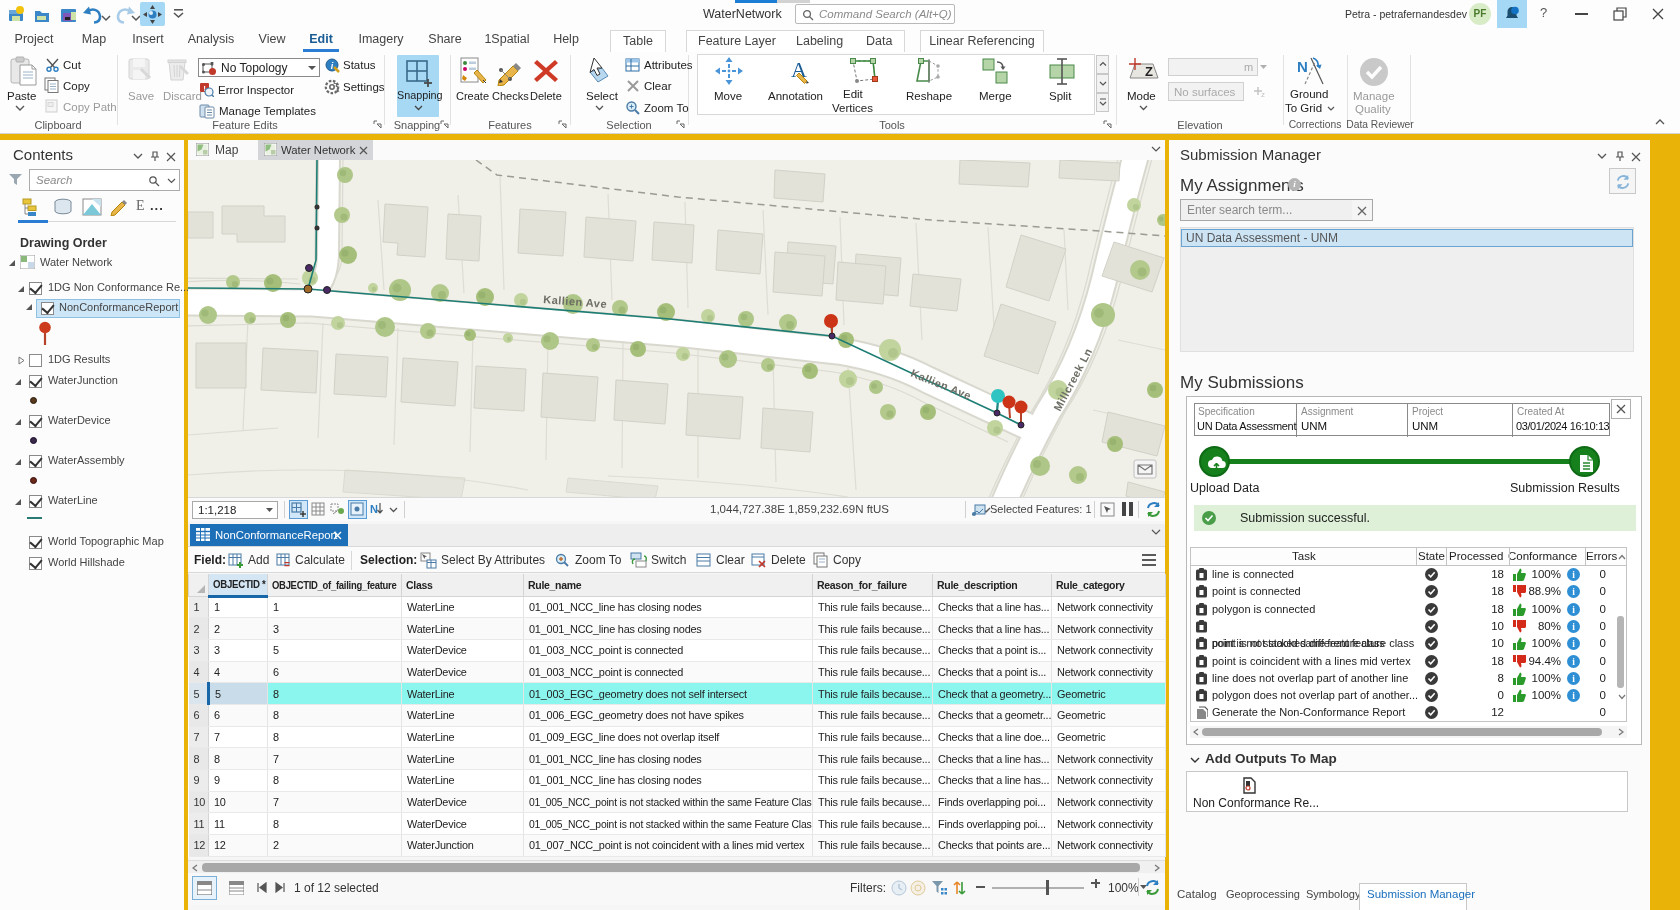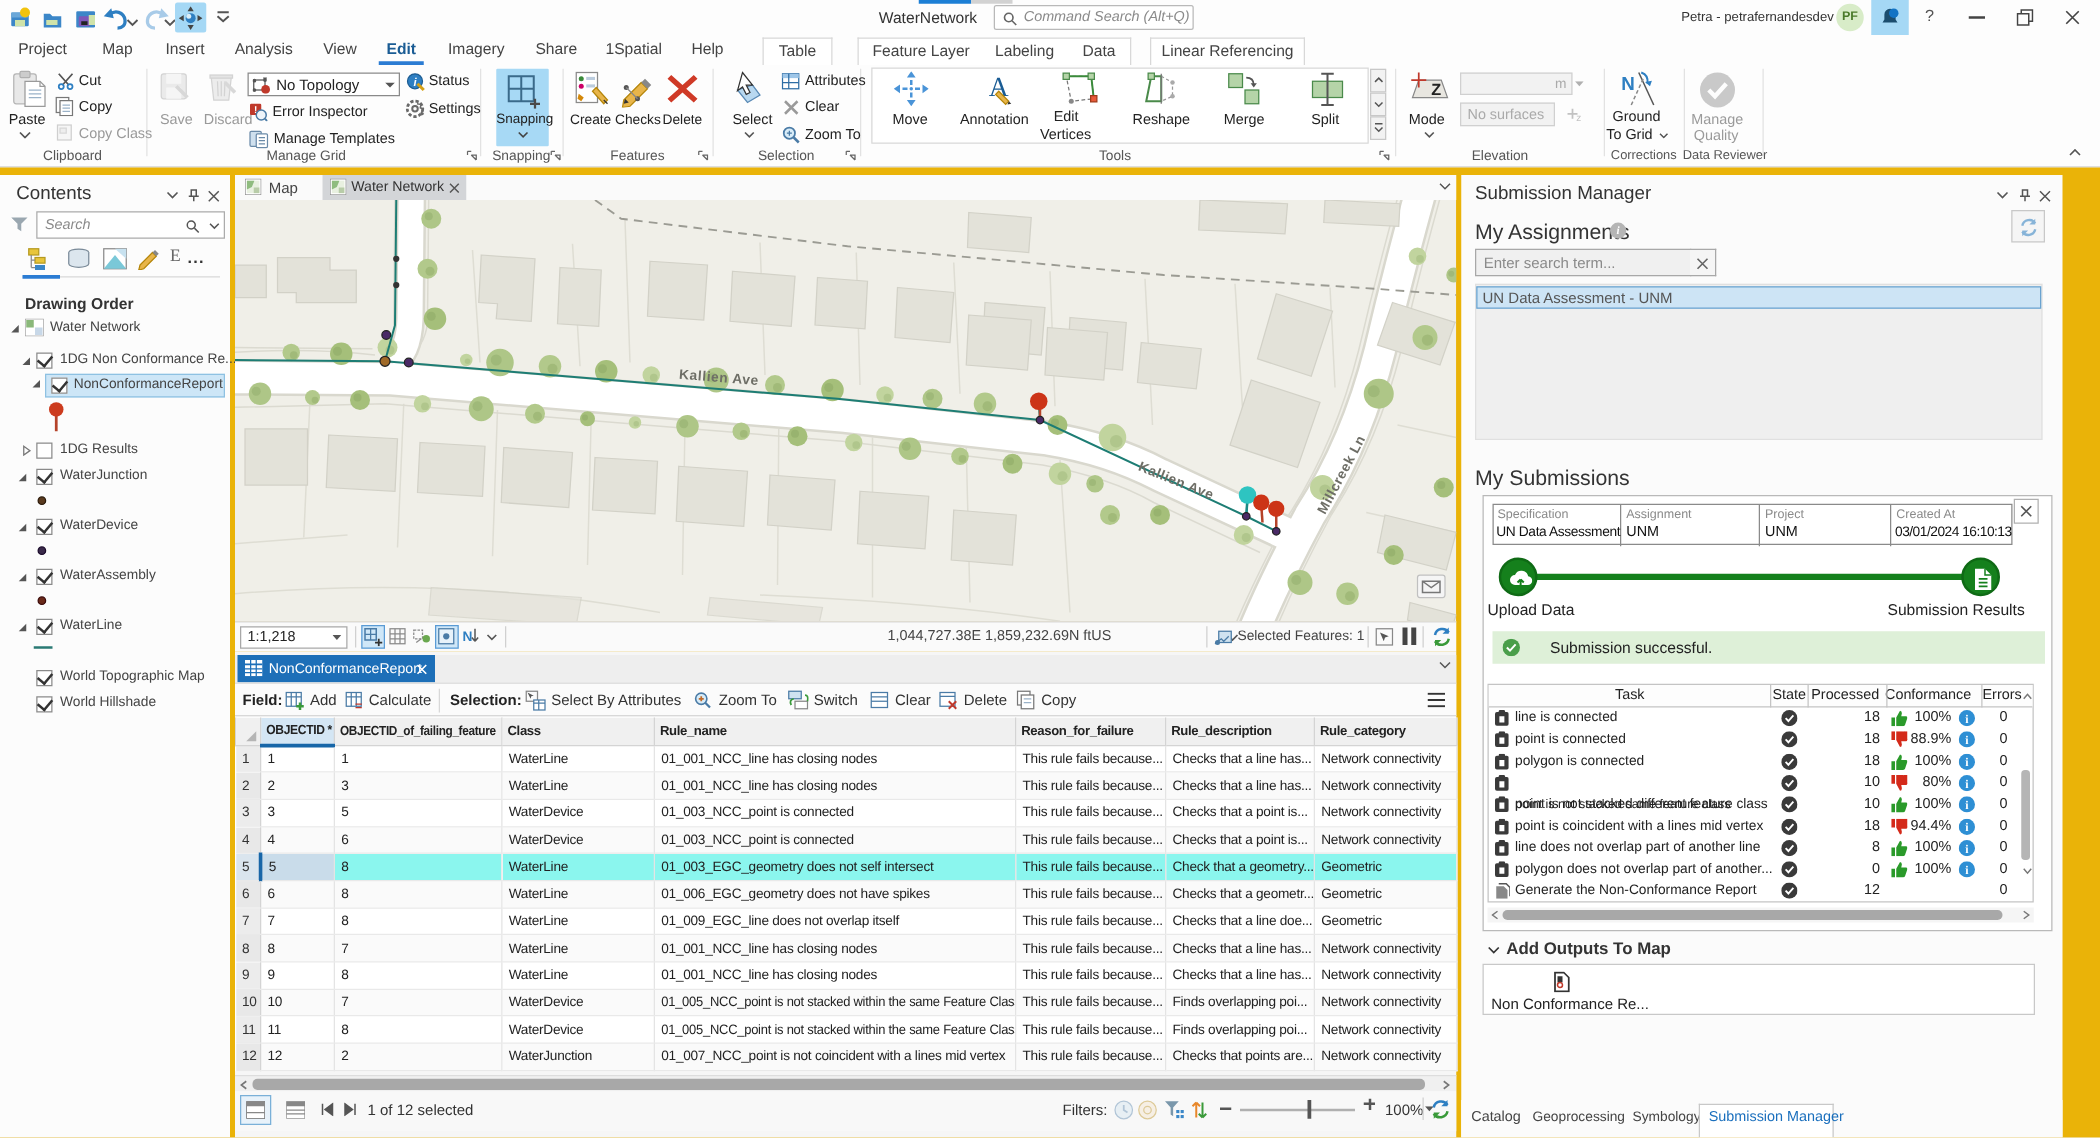--- a/index.html
+++ b/index.html
@@ -133,21 +133,21 @@
  <div class="rdiv" style="left:117px"></div>
     <div class="rdiv" style="left:384px"></div>
     <div class="rdiv" style="left:450px"></div>
     <div class="rdiv" style="left:570px"></div>
     <div class="rdiv" style="left:688px"></div>
     <div class="rdiv" style="left:1116px"></div>
     <div class="rdiv" style="left:1283px"></div>
     <div class="rdiv" style="left:1347px"></div>
     <div class="rdiv" style="left:1410px"></div>
  <div class="glabel" style="left:10px;width:96px">Clipboard</div>
- <div class="glabel" style="left:130px;width:230px">Manage Grid</div>
+ <div class="glabel" style="left:130px;width:230px">Feature Edits</div>
  <div class="glabel" style="left:386px;width:62px">Snapping</div>
  <div class="glabel" style="left:452px;width:116px">Features</div>
  <div class="glabel" style="left:572px;width:114px">Selection</div>
  <div class="glabel" style="left:690px;width:404px">Tools</div>
  <div class="glabel" style="left:1120px;width:160px">Elevation</div>
  <div class="glabel" style="left:1286px;width:58px;font-size:10.3px">Corrections</div>
  <div class="glabel" style="left:1346px;width:68px;white-space:nowrap;font-size:10.3px">Data Reviewer</div>
 
  <svg class="abs" style="left:373px;top:68px" width="9" height="9" viewBox="0 0 9 9">
       <path d="M1 1 h3 M1 1 v3 M8 8 v-4 h-4 M8 8 l-4-4" stroke="#666" stroke-width="1" fill="none"></path>
@@ -193,21 +193,21 @@
         <line x1="6" y1="7" x2="12" y2="7"></line>
         <line x1="6" y1="9.5" x2="12" y2="9.5"></line>
         <line x1="6" y1="12" x2="12" y2="12"></line>
       </g>
     </svg>
  <div class="abs rtext" style="left:63px;top:28px">Copy</div>
  <svg class="abs" style="left:44px;top:46px;opacity:.45" width="15" height="16" viewBox="0 0 15 16">
       <rect x="2" y="2" width="11" height="12" fill="#eee" stroke="#999"></rect>
       <rect x="4" y="4.5" width="5" height="4" fill="#ddd" stroke="#aaa"></rect>
     </svg>
- <div class="abs rtext gray" style="left:63px;top:49px">Copy Class</div>
+ <div class="abs rtext gray" style="left:63px;top:49px">Copy Path</div>
 
  <svg class="abs" style="left:127px;top:5px;opacity:.5" width="26" height="26" viewBox="0 0 26 26">
       <rect x="2" y="2" width="20" height="20" rx="2" fill="#d9d9d9" stroke="#aaa"></rect>
       <rect x="6" y="2" width="12" height="8" fill="#efefef"></rect>
       <rect x="6" y="13" width="12" height="9" fill="#efefef"></rect>
       <path d="M14 12 l9 9" stroke="#b5b5b5" stroke-width="3"></path>
     </svg>
  <div class="abs rtext gray" style="left:128px;top:38px">Save</div>
  <svg class="abs" style="left:165px;top:4px;opacity:.5" width="24" height="28" viewBox="0 0 24 28">
       <path d="M4 6 h16 l-2 18 h-12z" fill="#ddd" stroke="#aaa"></path>

